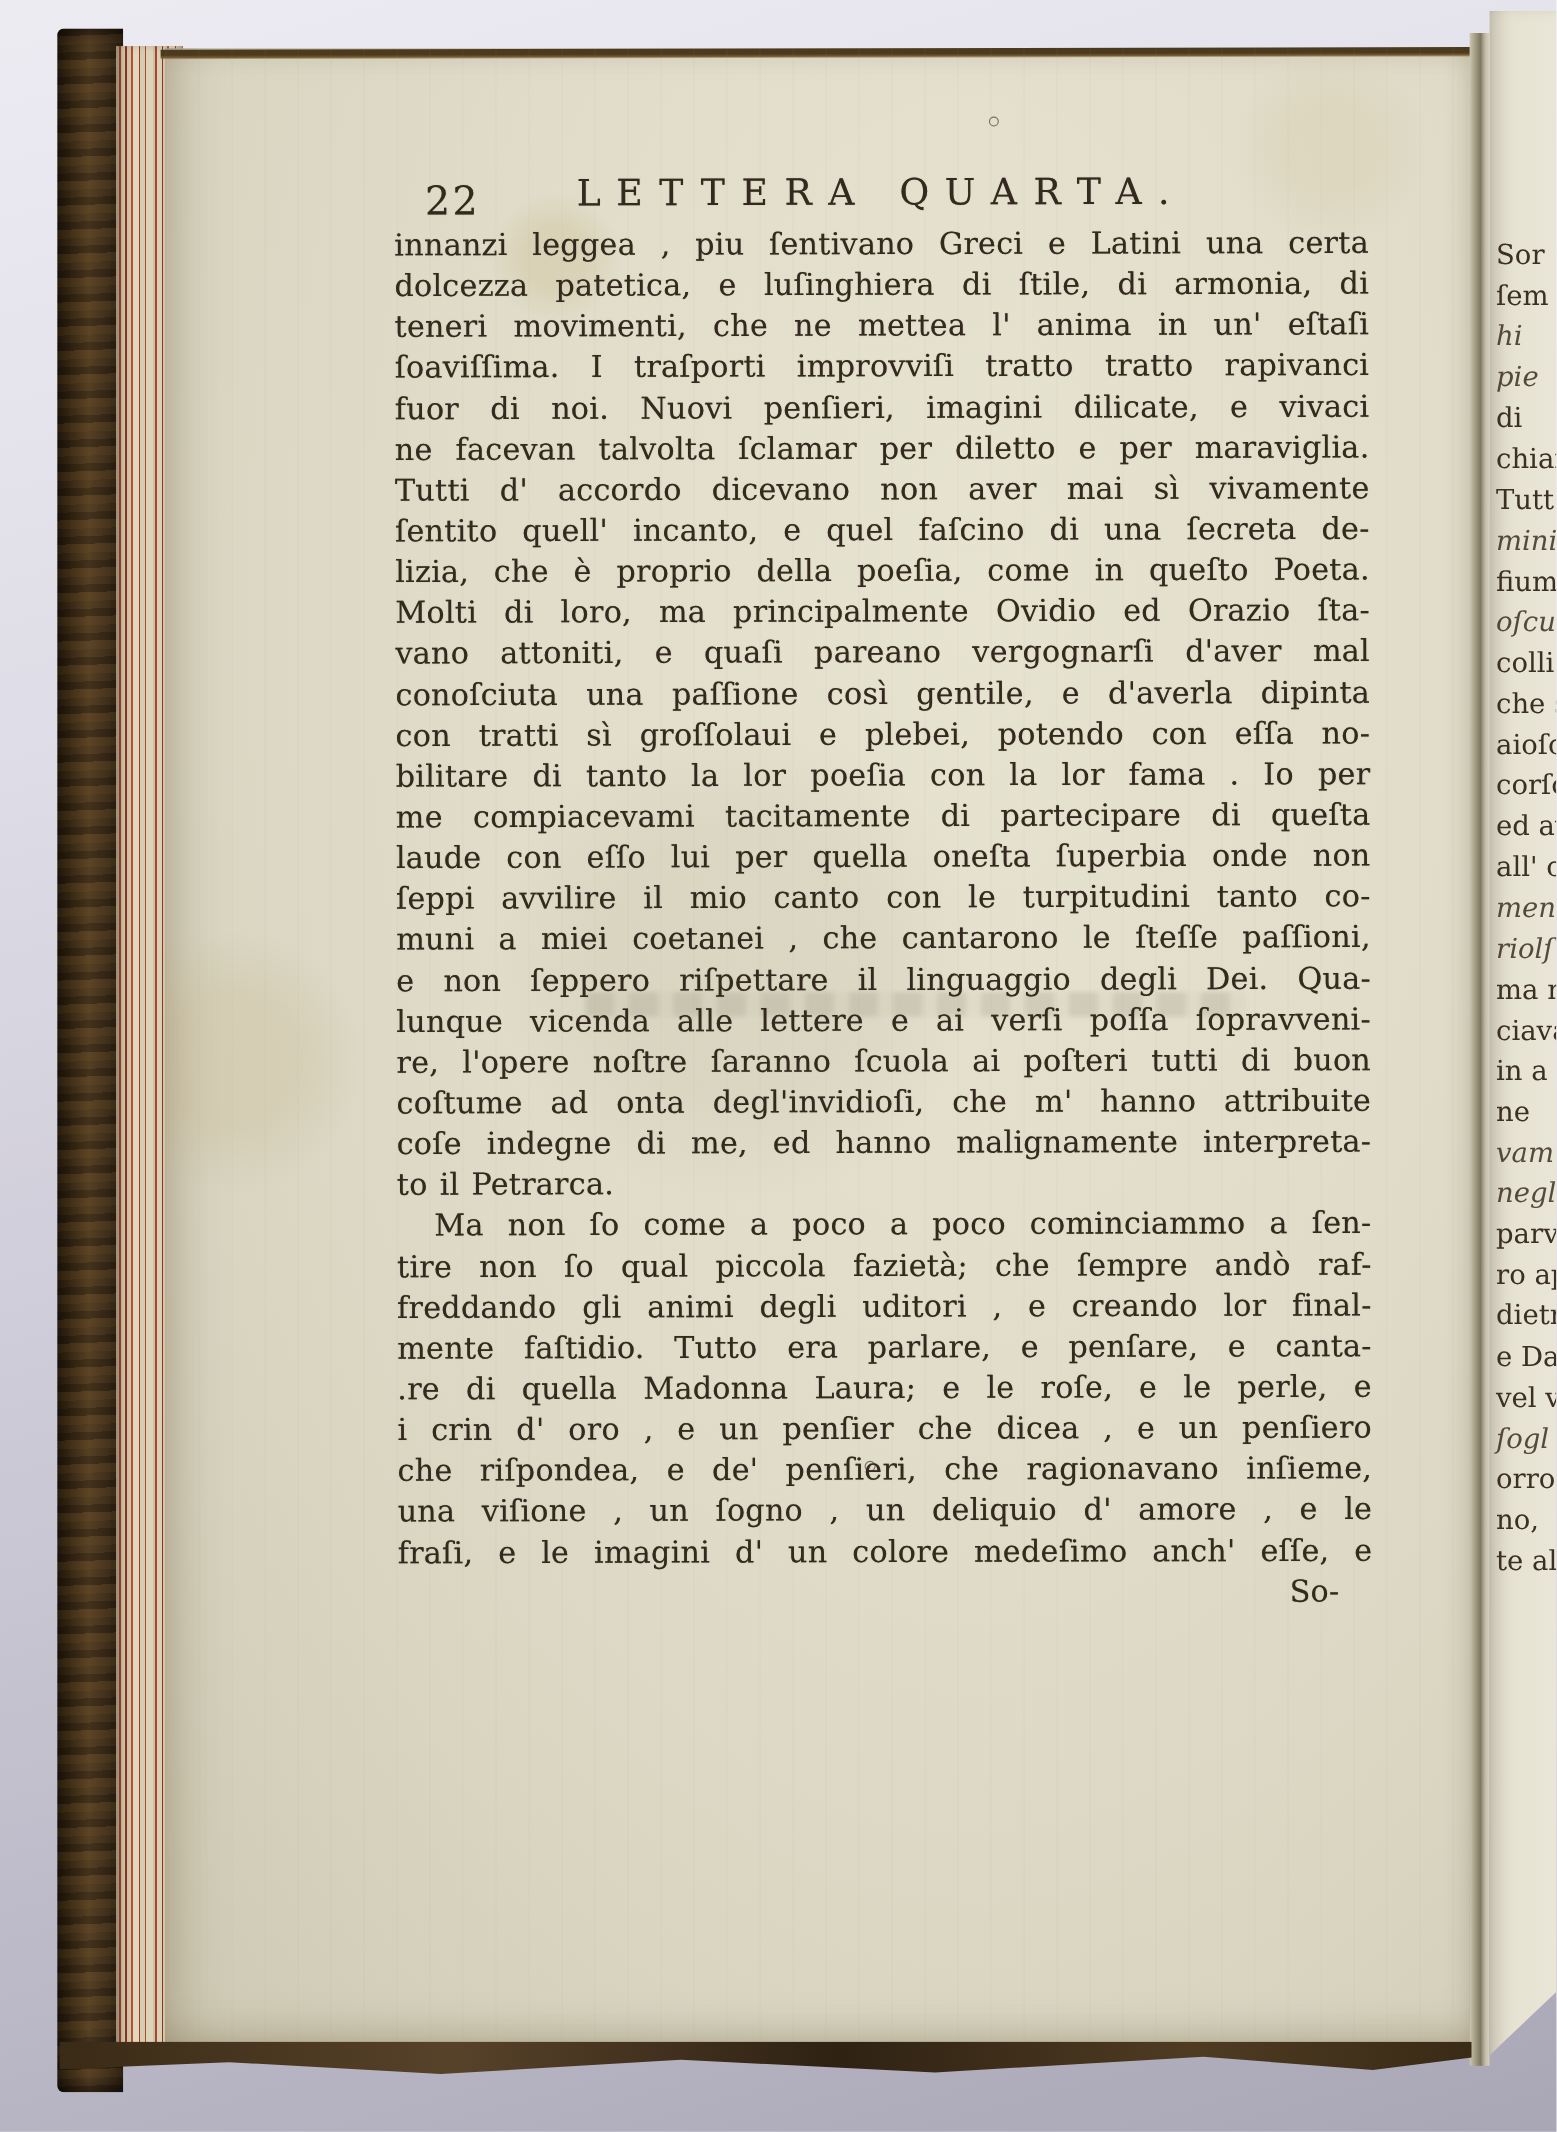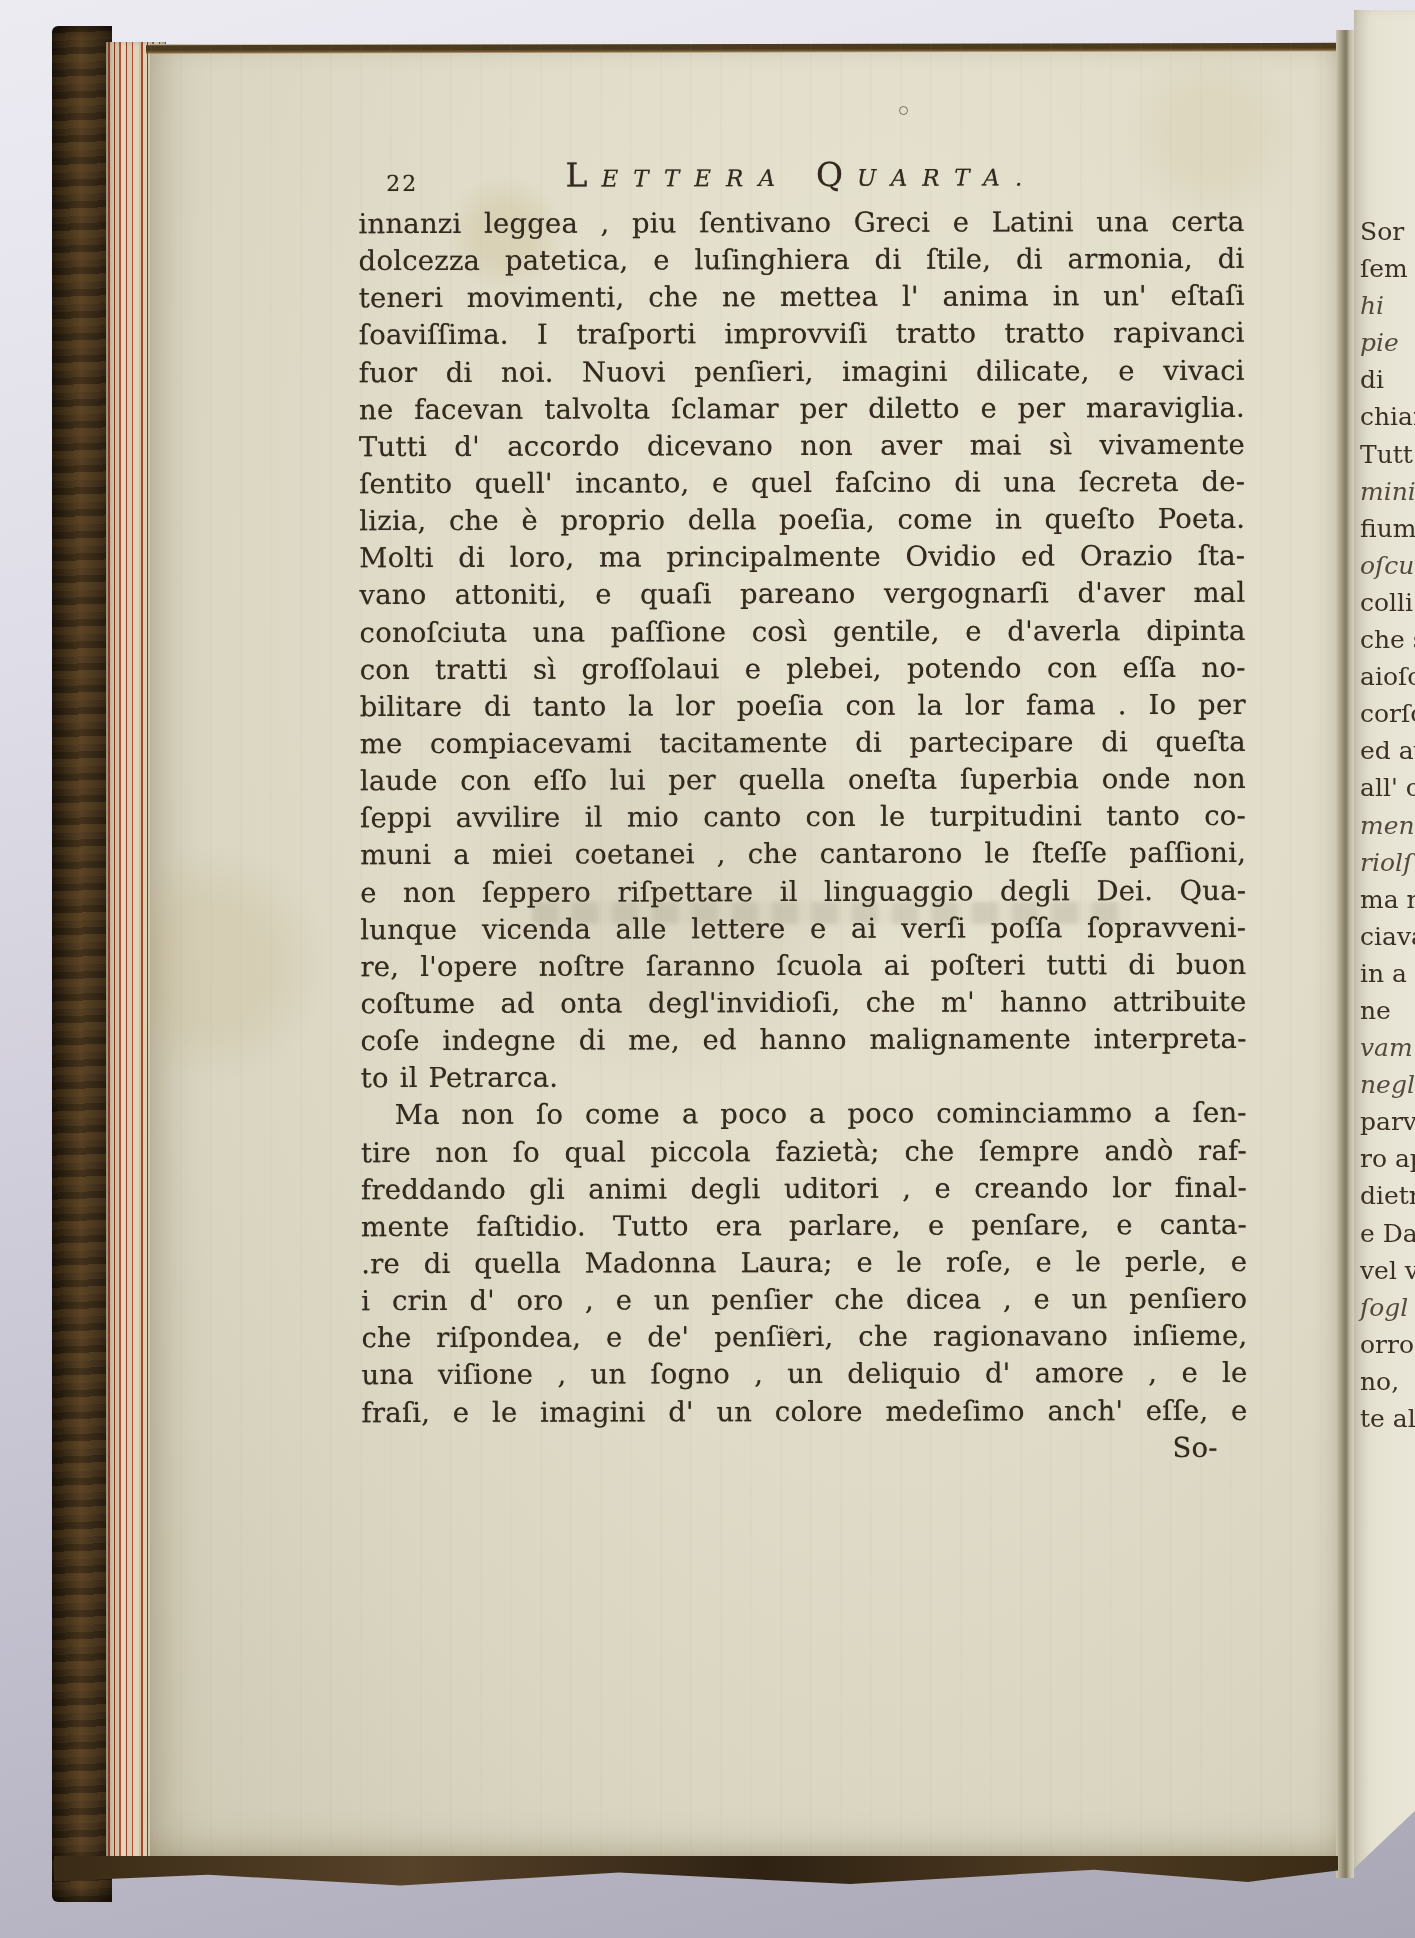--- a/index.html
+++ b/index.html
@@ -87,26 +87,26 @@
   }
 
   
   .text-block{
     position:absolute;left:360px;top:156px;width:886px;
     color:#33291e;transform:rotate(-.15deg);
     font-size:27.5px;line-height:37.15px;word-spacing:2px;letter-spacing:.2px;
     text-shadow:0 0 .7px rgba(51,41,30,.55);
   }
   .header-row{position:relative;height:48px;}
-  .page-number{position:absolute;left:28px;top:8px;font-size:22px;letter-spacing:2px;}
+  .page-number{position:absolute;left:28px;top:8px;font-size:36px;letter-spacing:2px;}
   .running-header{
     position:absolute;left:0;right:0;top:0;text-align:center;white-space:nowrap;
   }
   .running-header .cap{font-size:33px;letter-spacing:14px;}
-  .running-header .rest{font-size:23px;letter-spacing:15px;font-style:italic;}
+  .running-header .rest{font-size:33px;letter-spacing:15px;}
   .running-header .wordgap{display:inline-block;width:26px;}
   .line{text-align:justify;text-align-last:justify;height:37.15px;}
   .line.end-par{text-align-last:left;}
   .line.indent{text-indent:34px;}
   .catchword-row{text-align:right;padding-right:30px;height:37.15px;}
 
   
   .speck{position:absolute;border:1.6px solid rgba(60,50,35,.65);border-radius:50%;}
   .speck.a{left:749px;top:62px;width:7px;height:7px;}
   .speck.b{left:636px;top:1284px;width:8px;height:8px;}

